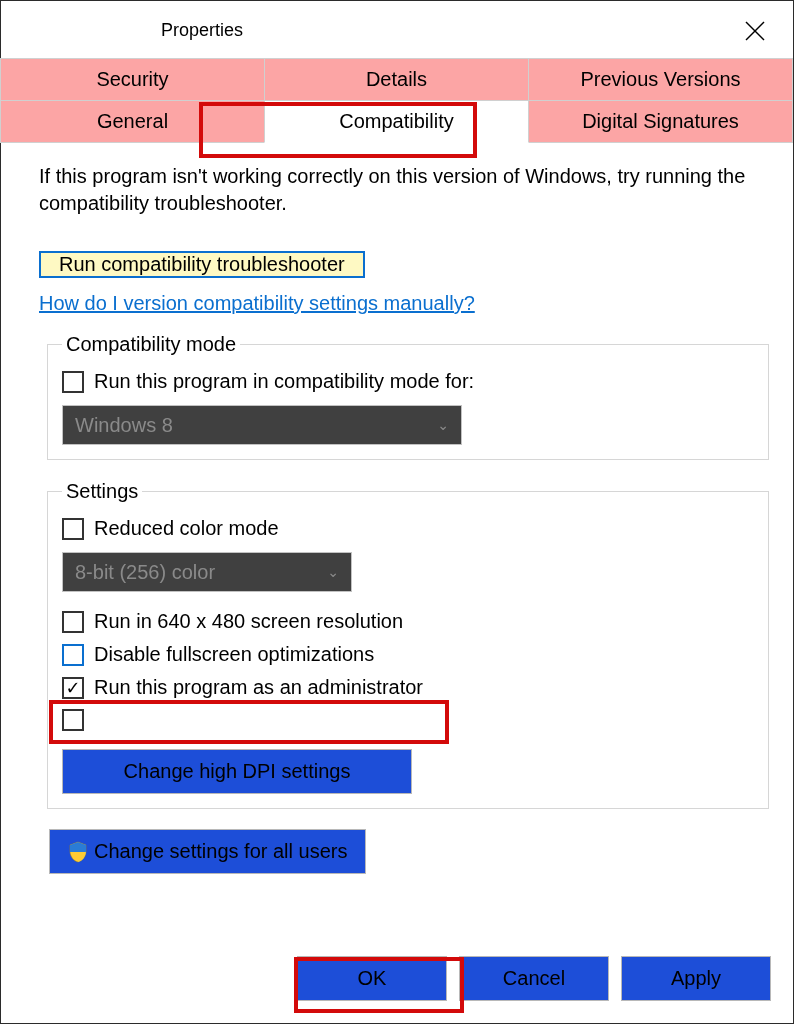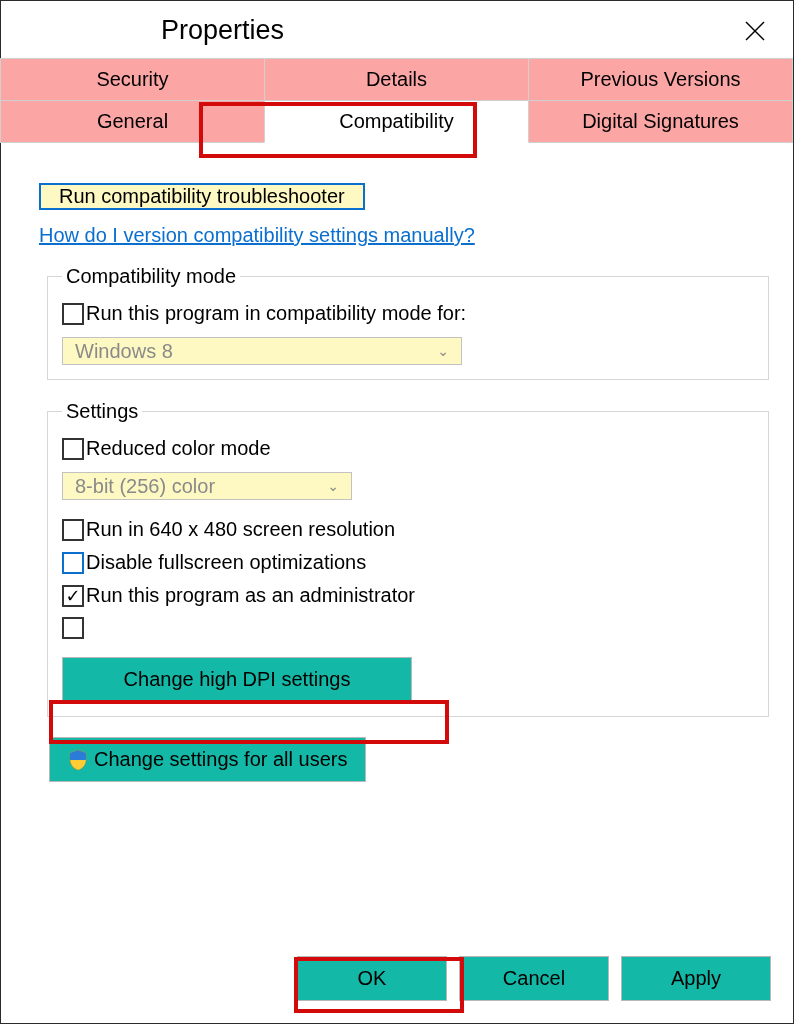--- a/index.html
+++ b/index.html
@@ -19,21 +19,21 @@
     position: relative;
   }
   .titlebar {
     height: 58px;
     display: flex;
     align-items: center;
     justify-content: center;
     position: relative;
   }
   .titlebar-title {
-    font-size: 27px;
+    font-size: 18px;
     color: #000;
     position: absolute;
     left: 160px;
   }
   .close-btn {
     position: absolute;
     right: 18px;
     top: 10px;
     width: 40px;
     height: 40px;
@@ -103,21 +103,21 @@
     padding: 6px 14px 14px 14px;
     margin: 0 0 20px 8px;
   }
   legend {
     font-size: 20px;
     padding: 0 4px;
   }
   .chk-row {
     display: flex;
     align-items: center;
-    gap: 2px;
+    gap: 10px;
     margin: 6px 0;
     padding: 2px 0;
   }
   .chk {
     width: 22px;
     height: 22px;
     border: 2px solid #333;
     display: inline-flex;
     align-items: center;
     justify-content: center;
@@ -131,40 +131,40 @@
     font-size: 18px;
     line-height: 1;
     color: #000;
   }
   .chk-label {
     font-size: 20px;
   }
   .combo {
     margin-top: 10px;
     width: 400px;
-    height: 28px;
-    background: #fef9c3;
+    height: 40px;
+    background: #404040;
     border: 1px solid #c2c2c2;
     display: flex;
     align-items: center;
     padding: 0 12px;
     color: #8a8a8a;
     font-size: 20px;
     position: relative;
     cursor: default;
   }
   .combo.small { width: 290px; }
   .combo .chev {
     position: absolute;
     right: 12px;
     font-size: 14px;
     color: #8a8a8a;
   }
   .std-btn {
-    background: #14b8a6;
+    background: #1d4ed8;
     border: 1px solid #b8b8b8;
     padding: 10px 18px;
     font-size: 20px;
     cursor: pointer;
     display: inline-flex;
     align-items: center;
     gap: 6px;
   }
   .dpi-btn { width: 350px; justify-content: center; margin-top: 10px; }
   .allusers-btn { margin-left: 10px; margin-top: 0; }
@@ -211,20 +211,21 @@
     <div class="tab">Security</div>
     <div class="tab">Details</div>
     <div class="tab">Previous Versions</div>
     <div class="tab">General</div>
     <div class="tab active">Compatibility</div>
     <div class="tab">Digital Signatures</div>
   </div>
 
   <div class="content">
 
+    <div class="intro">If this program isn't working correctly on this version of Windows, try running the compatibility troubleshooter.</div>
 
     <div class="troubleshooter-btn">Run compatibility troubleshooter</div>
 
     <div>
       <span class="link">How do I version compatibility settings manually? </span>
     </div>
 
     
     <fieldset>
       <legend>Compatibility mode</legend>

